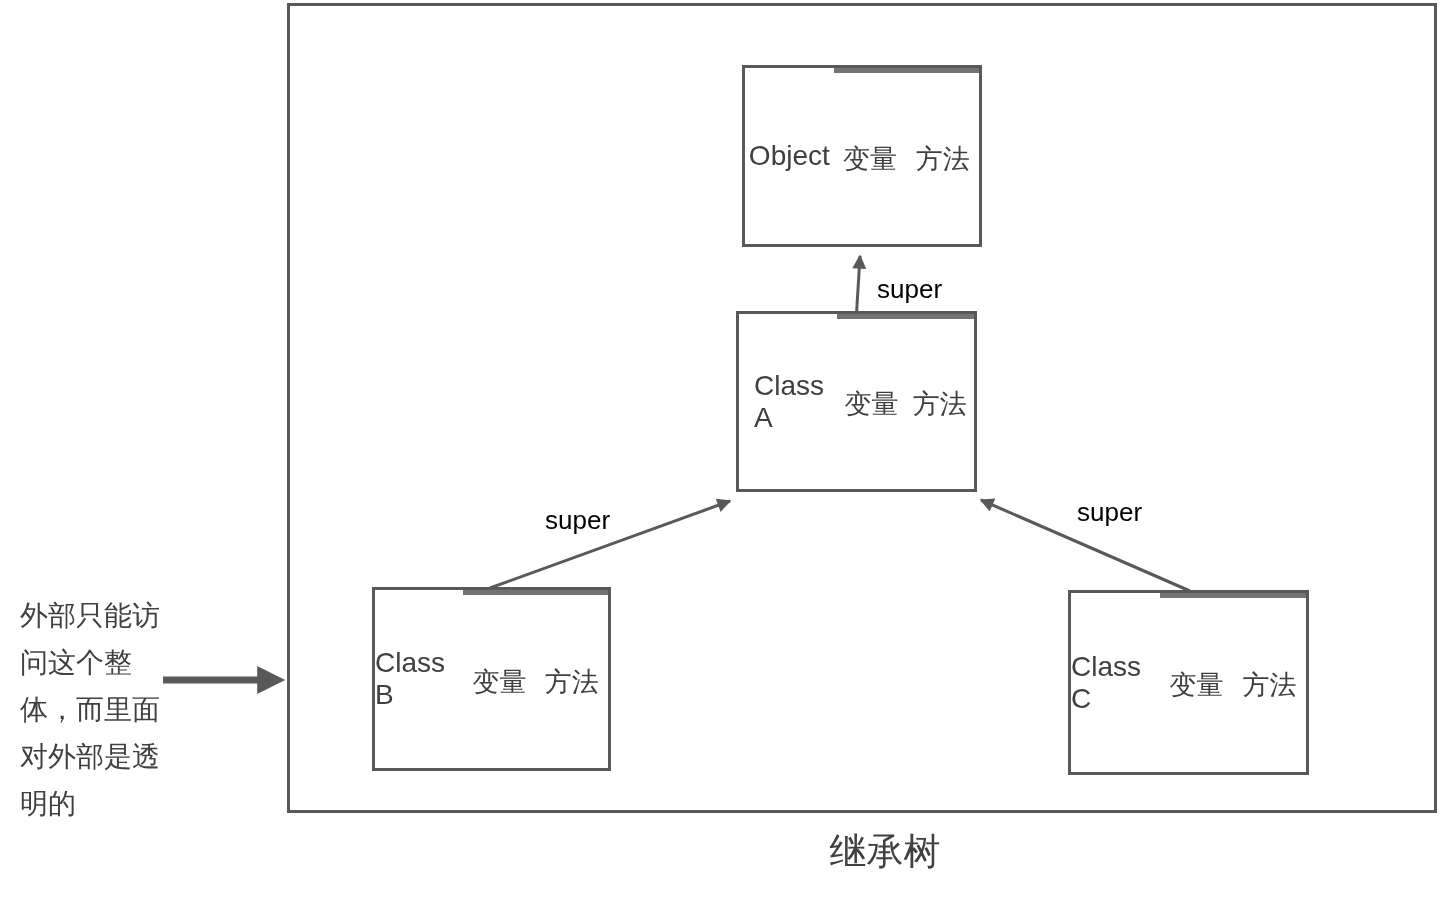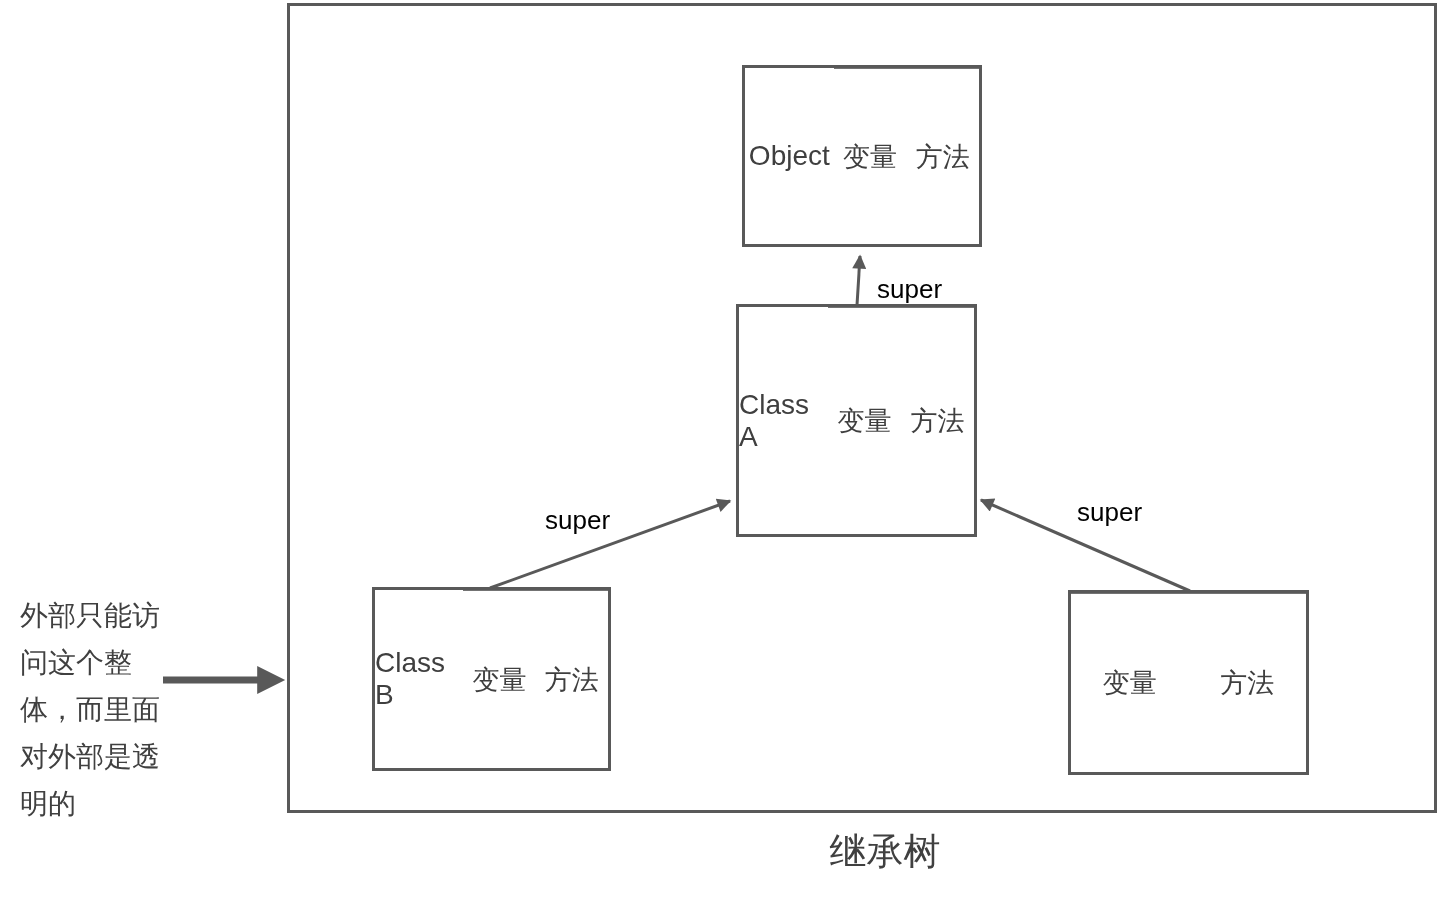--- a/index.html
+++ b/index.html
@@ -37,27 +37,27 @@
     flex-direction: row;
     color: #3f3f3f;
   }
   .class-box .row-title {
     flex: 1.22;
     display: flex; align-items: center; justify-content: center;
     font-size: 28px;
   }
   .class-box .row {
     flex: 1;
-    border-top: 1px solid #737373;
+    border-top: 5px solid #737373;
     display: flex; align-items: center; justify-content: center;
     font-size: 27px;
   }
 
   .box-object { left: 742px; top: 65px;  width: 240px; height: 182px; }
-  .box-a      { left: 736px; top: 304px; width: 241px; height: 233px; }
+  .box-a      { left: 736px; top: 311px; width: 241px; height: 181px; padding-left: 15px; }
   .box-b      { left: 372px; top: 587px; width: 239px; height: 184px; }
   .box-c      { left: 1068px; top: 590px; width: 241px; height: 185px; }
 
   .super-label {
     position: absolute;
     font-size: 26px;
     color: #000000;
     white-space: nowrap;
   }
   .super-mid   { left: 877px;  top: 274px; }
@@ -130,20 +130,21 @@
     <div class="row">方法</div>
   </div>
 
   <div class="class-box box-b">
     <div class="row-title">Class B</div>
     <div class="row">变量</div>
     <div class="row">方法</div>
   </div>
 
   <div class="class-box box-c">
+    <div class="row-title">Class C</div>
     <div class="row">变量</div>
     <div class="row">方法</div>
   </div>
 
   <div class="super-label super-mid">super</div>
   <div class="super-label super-left">super</div>
   <div class="super-label super-right">super</div>
 
   <div class="annotation">外部只能访
 问这个整

